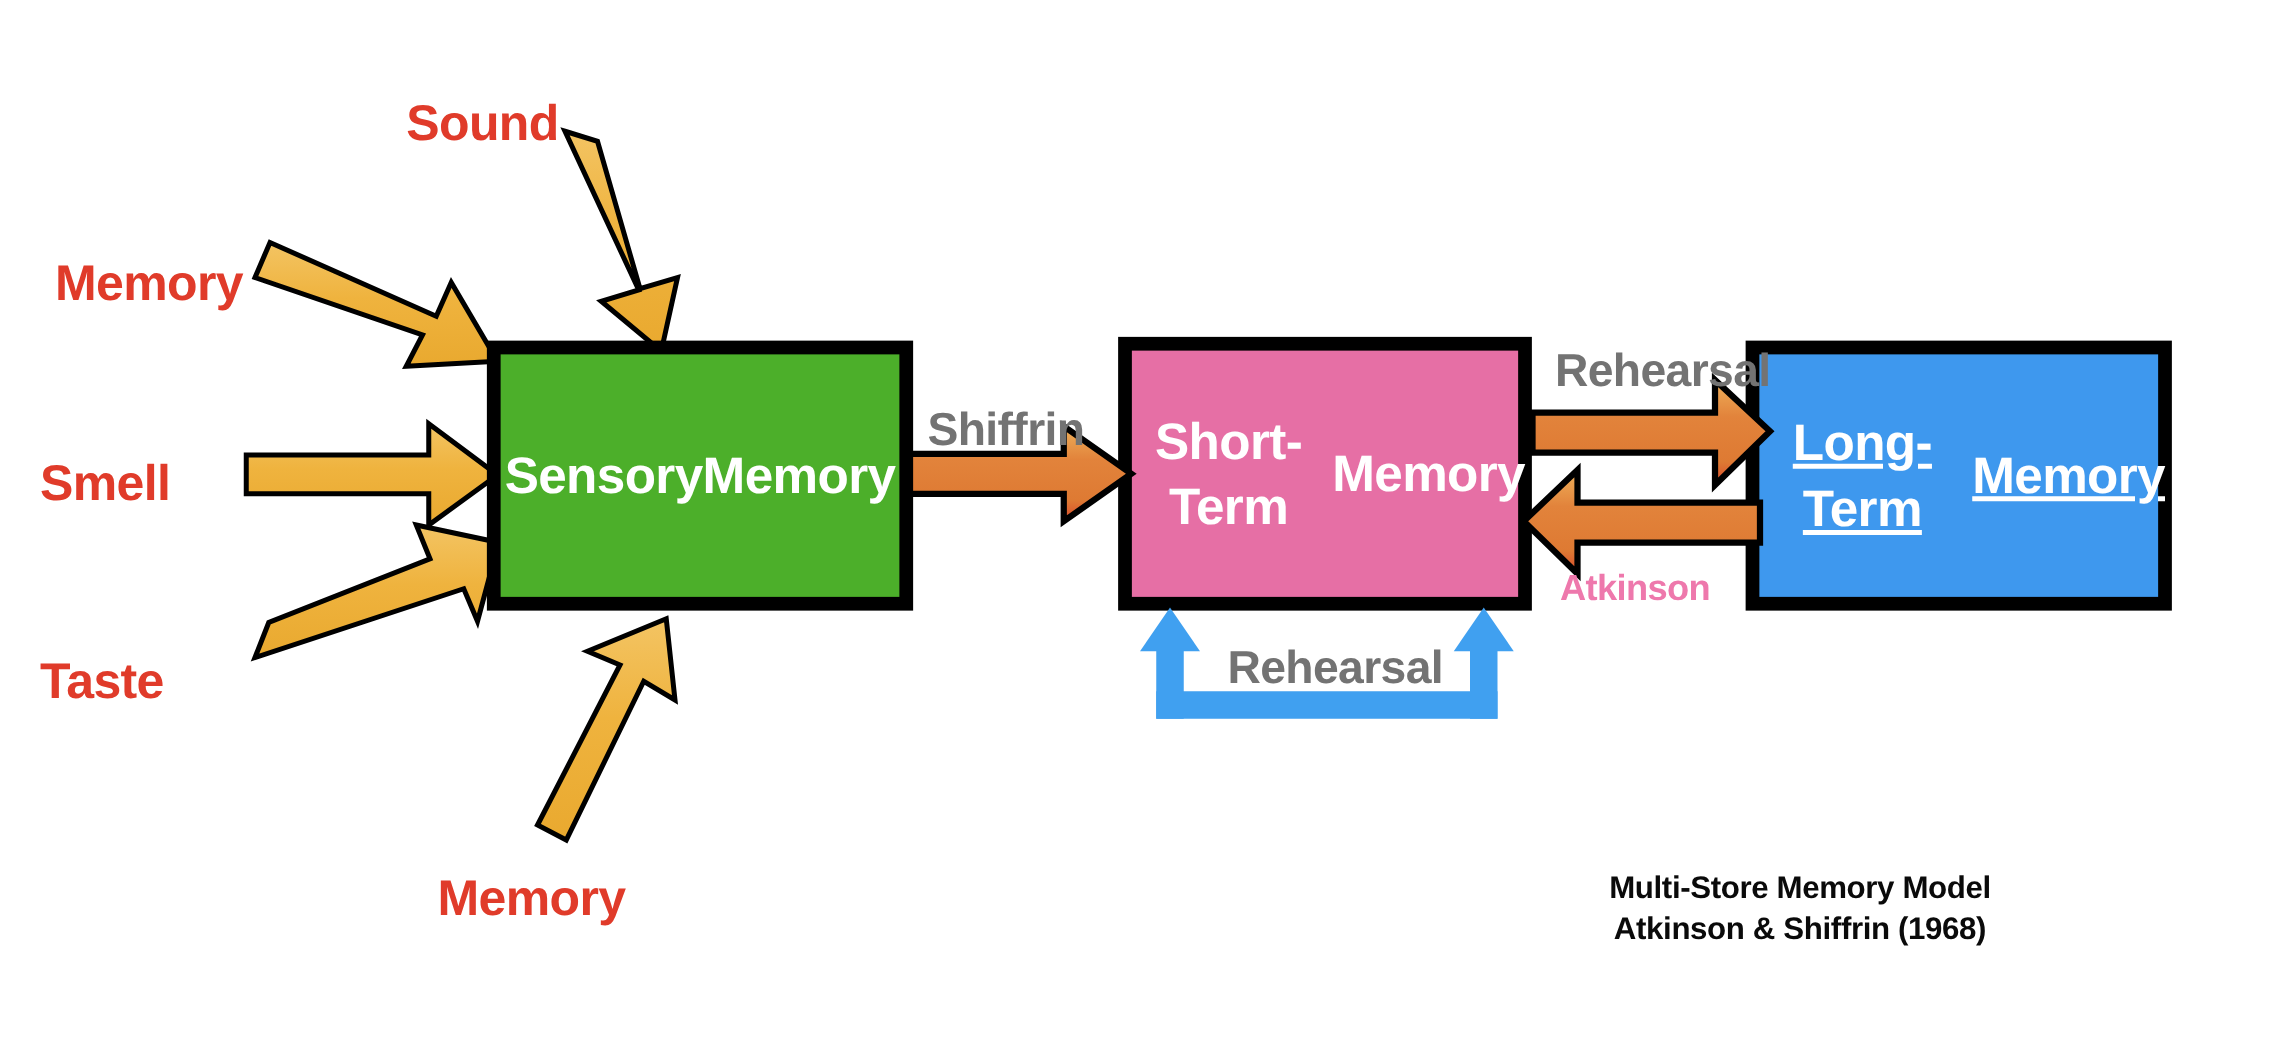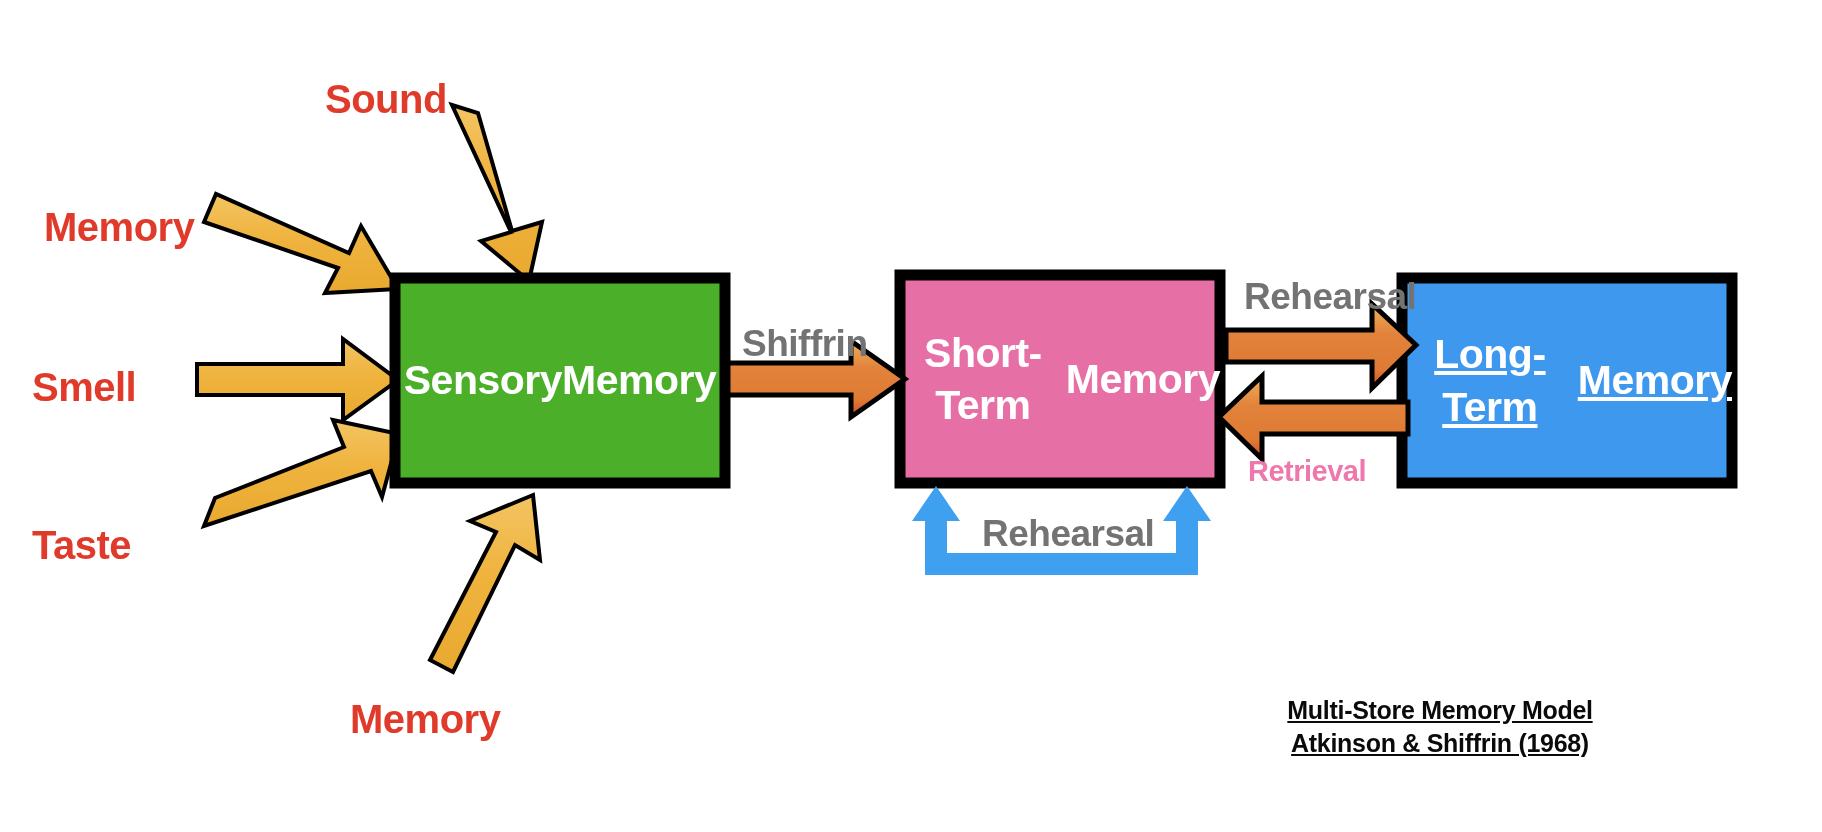--- a/index.html
+++ b/index.html
@@ -177,22 +177,22 @@
 
   <div class="box-label" style="left:1402px; top:278px; width:330px; height:205px;text-decoration:underline;">
     <span>Long-Term</span>
     <span>Memory</span>
   </div>
 
   <div class="lbl flow-label" style="left:742px; top:323px;">Shiffrin</div>
 
   <div class="lbl flow-label" style="left:1244px; top:276px;">Rehearsal</div>
 
-  <div class="lbl retrieval-label" style="left:1248px; top:455px;">Retrieval</div>
+  <div class="lbl retrieval-label" style="left:1248px; top:455px;">Atkinson</div>
 
   <div class="lbl flow-label" style="left:982px; top:513px;">Rehearsal</div>
 
-  <div class="caption" style="left:1230px; top:694px; width:420px;text-decoration:underline;">
+  <div class="caption" style="left:1230px; top:694px; width:420px;">
     <div>Multi-Store Memory Model</div>
     <div>Atkinson &amp; Shiffrin (1968)</div>
   </div>
 
 </div>
 
 </body></html>

